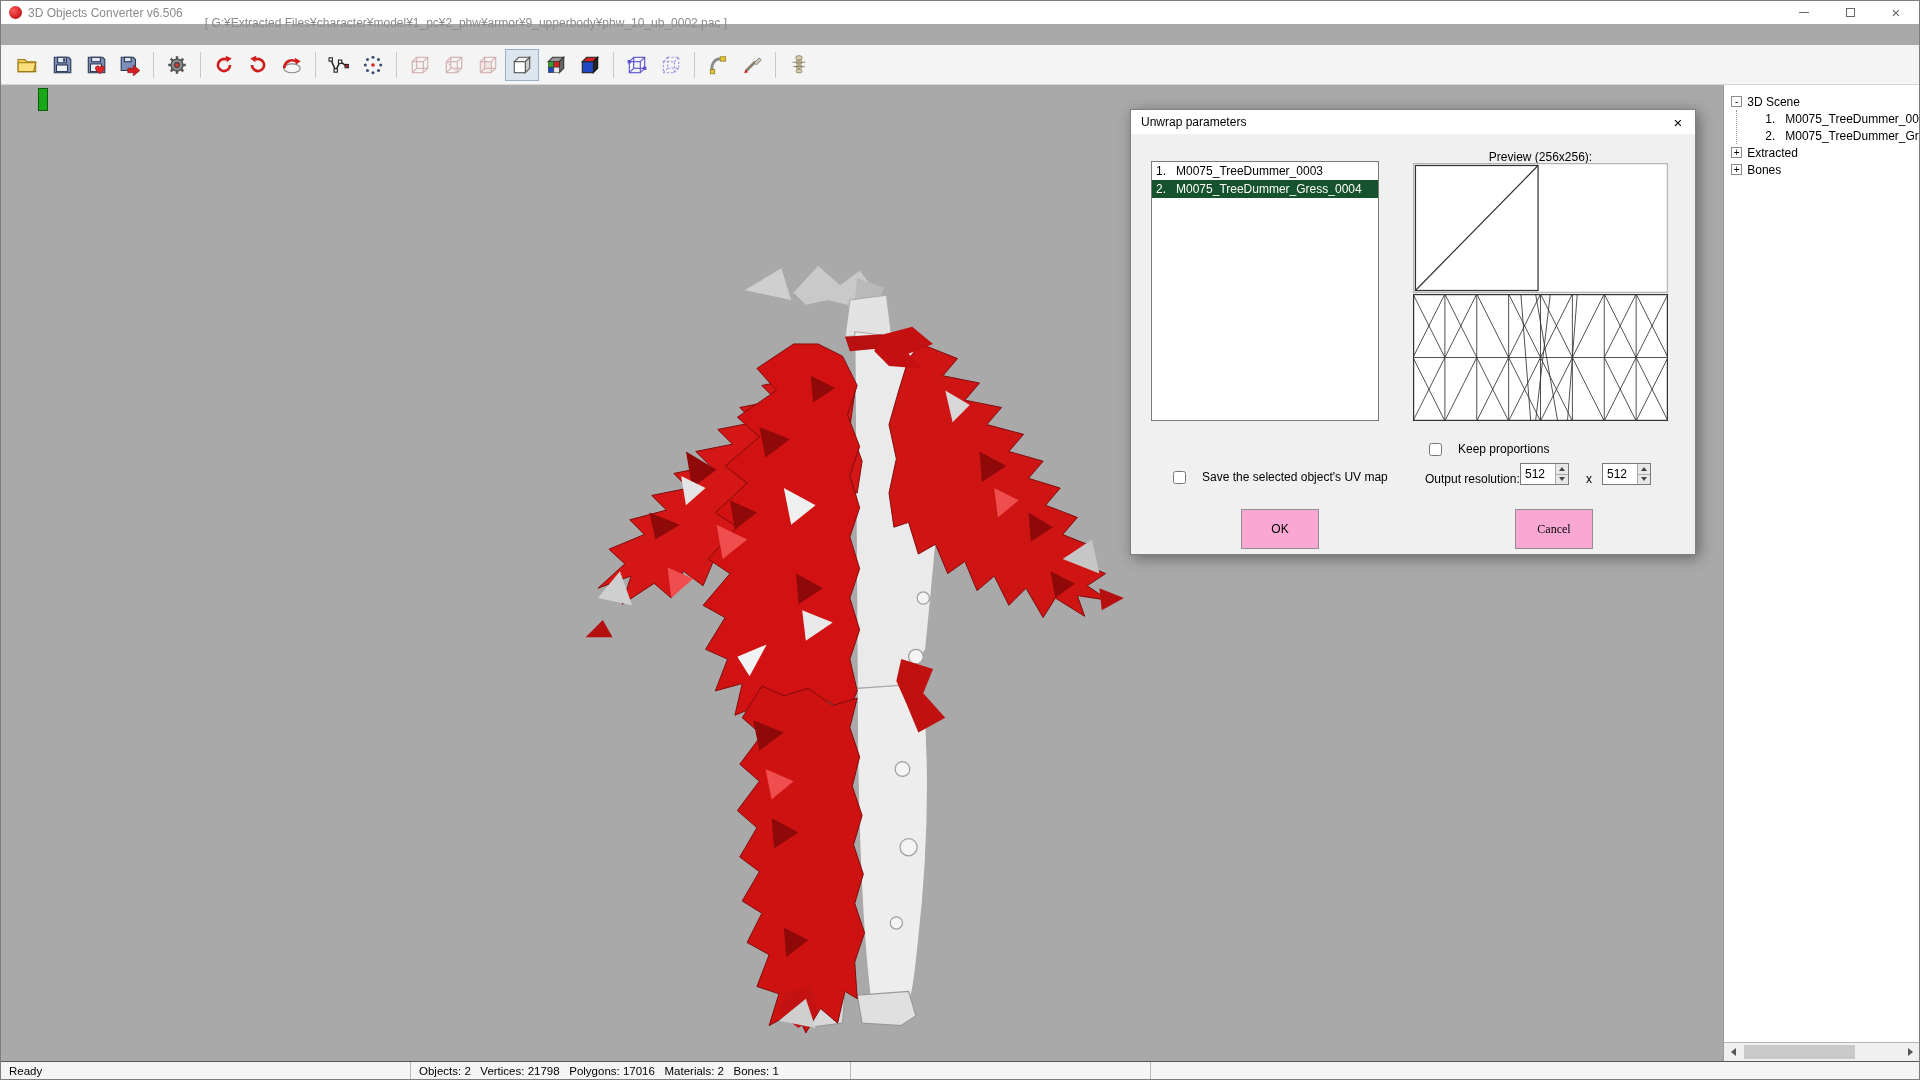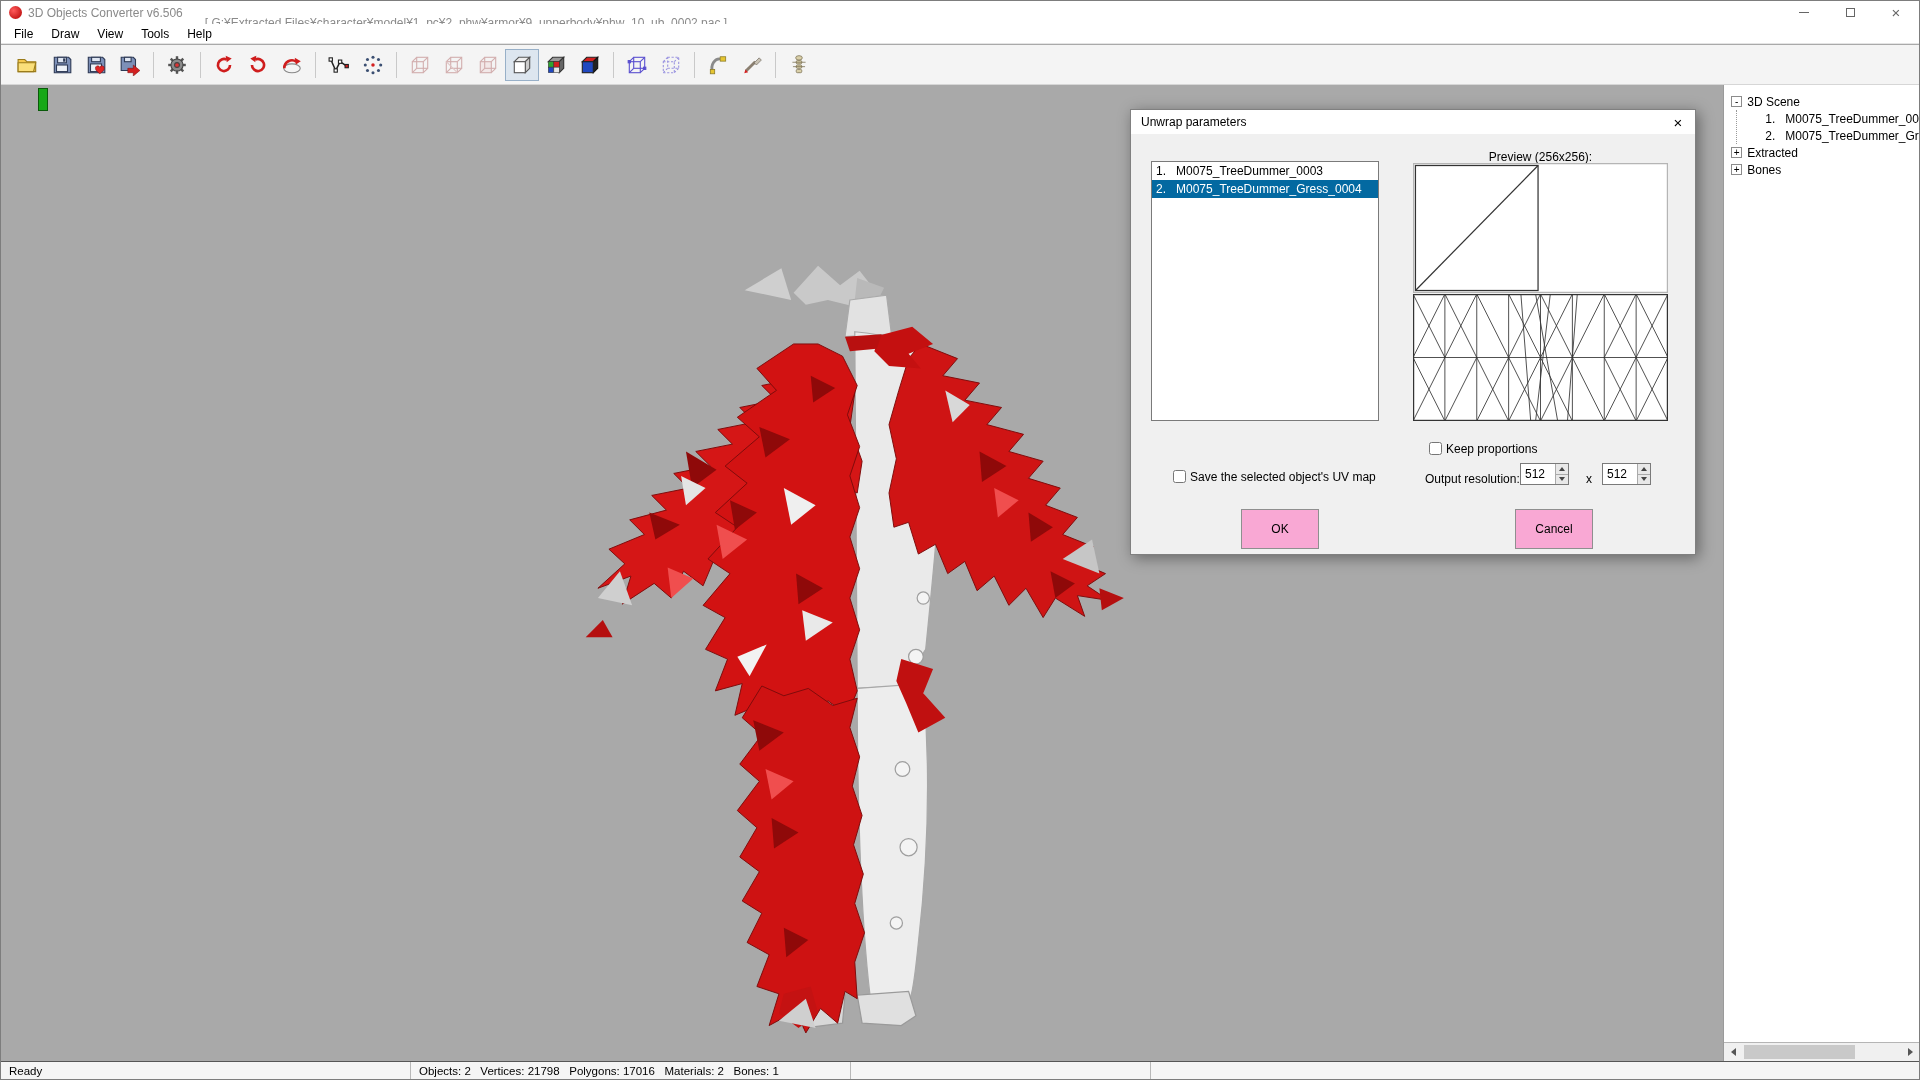--- a/index.html
+++ b/index.html
@@ -57,43 +57,43 @@
   .sb-stats { width:440px; }
   .sb-c3 { width:300px; }
   .sb-fill { flex:1; border-right:none; }
 
   
   .dialog { position:absolute; left:1129px; top:108px; width:566px; height:446px; background:#f0f0f0; border:1px solid #808080; box-shadow:3px 3px 14px rgba(0,0,0,.4); z-index:10;padding-left:44px; }
   .dlg-title { position:absolute; top:0; left:0; right:0; height:24px; background:#fff; display:flex; align-items:center; padding-left:10px; }
   .dlg-close { position:absolute; right:0; top:0; width:34px; height:24px; display:flex; align-items:center; justify-content:center; font-size:15px; }
   .listbox { position:absolute; left:20px; top:51px; width:228px; height:260px; background:#fff; border:1px solid #7a7a7a; overflow:hidden; }
   .li { height:18px; line-height:18px; padding-left:4px; white-space:pre; overflow:hidden; }
-  .li.selected { background:#0369a1; color:#fff; }
+  .li.selected { background:#14532d; color:#fff; }
   .preview-label { position:absolute; left:282px; top:40px; width:255px; text-align:center; }
   .preview-top { position:absolute; left:282px; top:53px; width:255px; height:130px; background:#fff; }
   .preview-mesh { position:absolute; left:282px; top:184px; width:255px; height:127px; background:#fff; }
   .preview-top svg, .preview-mesh svg { width:100%; height:100%; display:block; }
-  .chk { position:absolute; display:flex; align-items:flex-start; gap:4px; }
+  .chk { position:absolute; display:flex; align-items:center; gap:16px; }
   .chk input { width:13px; height:13px; margin:0; }
   .chk-keep { left:298px; top:332px; }
   .chk-saveuv { left:42px; top:360px; }
   .res-label { position:absolute; left:294px; top:362px;text-align:right; }
   .xsep { position:absolute; left:455px; top:362px; }
   .spin { position:absolute; width:49px; height:22px; border:1px solid #7a7a7a; background:#fff; }
   .spin-x { left:389px; top:353px; }
   .spin-y { left:471px; top:353px; }
   .spin input { position:absolute; left:0; top:0; width:34px; height:20px; border:none; outline:none; font:12px "Liberation Sans",sans-serif; padding-left:4px; }
   .spin-btns { position:absolute; right:0; top:0; width:13px; height:100%; display:flex; flex-direction:column; border-left:1px solid #aaa; }
   .sb-btn { flex:1; background:#e8e8e8; display:flex; align-items:center; justify-content:center; }
   .sb-btn + .sb-btn { border-top:1px solid #aaa; }
   .tri-up { width:0; height:0; border-left:3px solid transparent; border-right:3px solid transparent; border-bottom:4px solid #444; }
   .tri-dn { width:0; height:0; border-left:3px solid transparent; border-right:3px solid transparent; border-top:4px solid #444; }
   .dlg-btn { position:absolute; width:78px; height:40px; background:#f9a8d4; border:1px solid #8f8f8f; font:12px "Liberation Sans",sans-serif; }
   .btn-ok { left:110px; top:399px; }
-  .btn-cancel { left:384px; top:399px; }
+  .btn-cancel { left:384px; top:399px;font-family:Liberation Serif, serif; }
 </style>
 </head>
 <body>
 
 <div class="app">
 
   <div class="titlebar">
     <span class="app-icon"></span>
     <span class="title-text">3D Objects Converter v6.506</span>
     <span class="title-path">[ G:¥Extracted Files¥character¥model¥1_pc¥2_phw¥armor¥9_upperbody¥phw_10_ub_0002.pac ]</span>
@@ -103,27 +103,20 @@
         </div>
       <div class="win-btn">
           <span class="glyph-max"></span>
         </div>
       <div class="win-btn win-close">
           <span>×</span>
         </div>
     </div>
   </div>
 
-  <div class="menubar">
-    <span class="menu-item">File</span>
-    <span class="menu-item">Draw</span>
-    <span class="menu-item">View</span>
-    <span class="menu-item">Tools</span>
-    <span class="menu-item">Help</span>
-  </div>
 
   <div class="toolbar">
     <div class="tb-btn">
       <svg viewBox="0 0 20 20">
           <path d="M1,5 h6 l2,2 h8 v9 h-16 z" fill="#f5c84c" stroke="#9a7b1a"></path>
           <path d="M1,8 h16 l-2,8 h-14 z" fill="#fadf7a" stroke="#9a7b1a"></path>
         </svg>
     </div>
     <div class="tb-btn">
       <svg viewBox="0 0 20 20">

